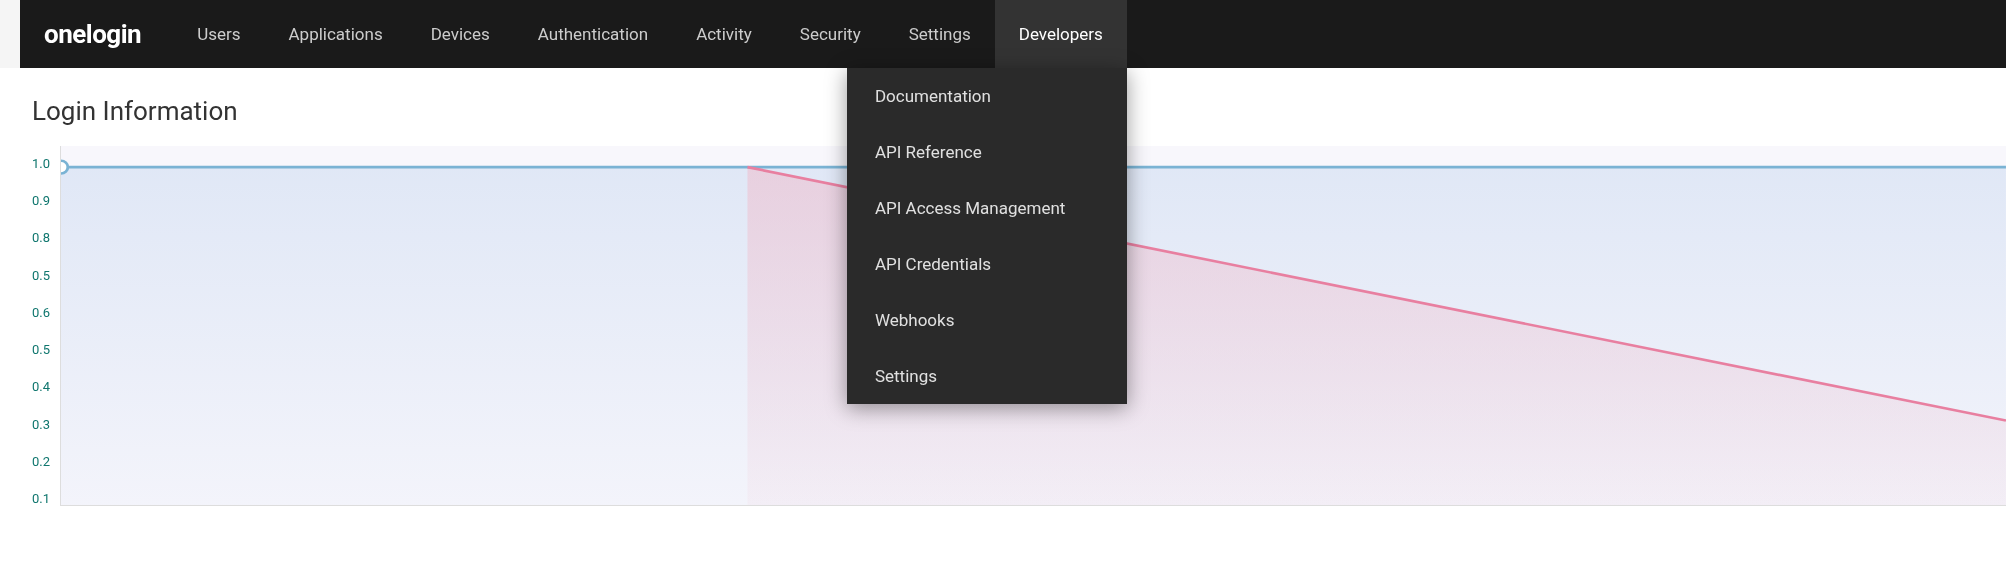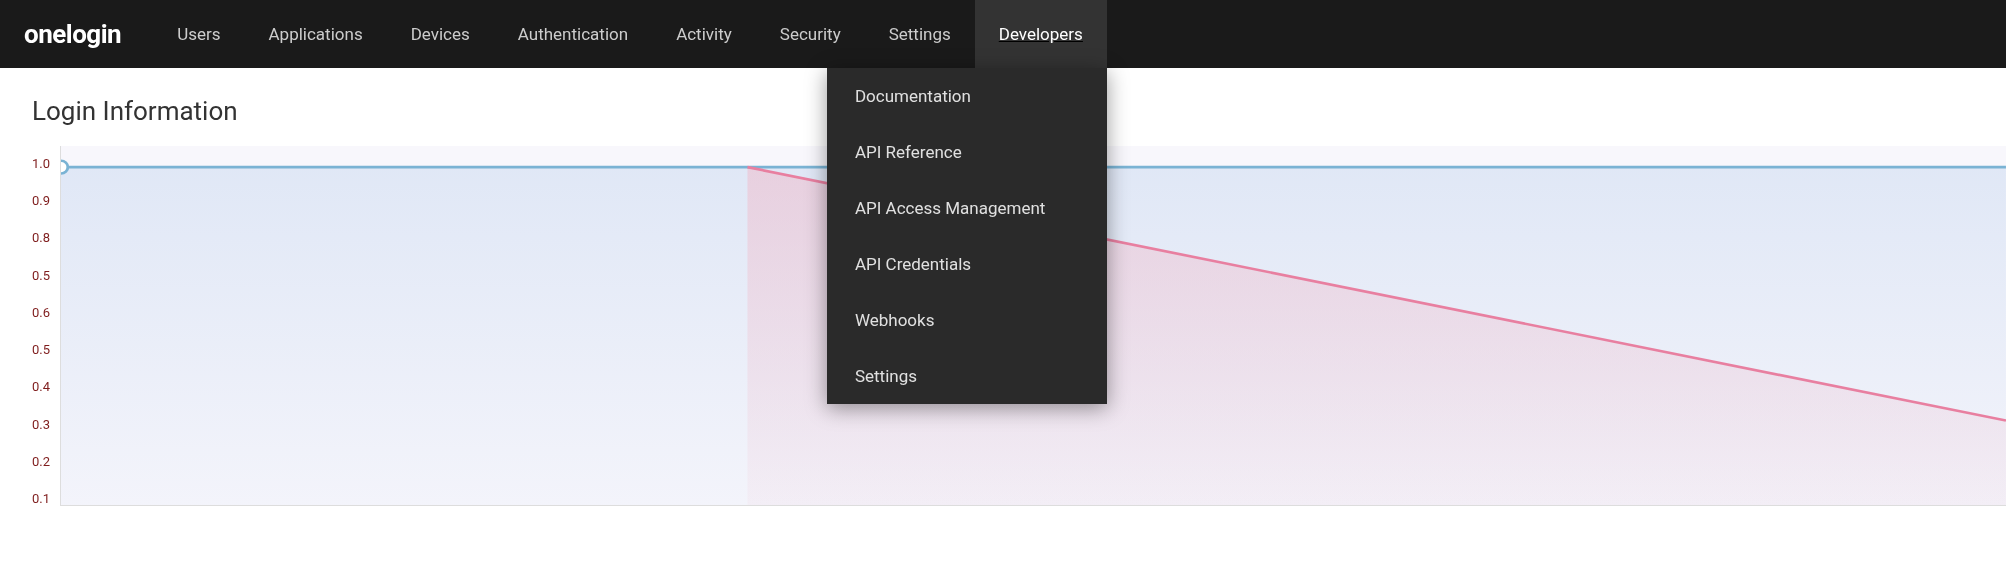--- a/index.html
+++ b/index.html
@@ -7,20 +7,21 @@
 
     
     nav {
       background: #1a1a1a;
       display: flex;
       align-items: center;
       height: 68px;
       padding: 0 24px;
       position: relative;
       z-index: 100;
+      margin-left: 20px;
     }
     .nav-logo {
       color: #fff;
       font-size: 26px;
       font-weight: 700;
       letter-spacing: -0.5px;
       margin-right: 32px;
       white-space: nowrap;
     }
     .nav-items {
@@ -43,21 +44,20 @@
     }
     .nav-item.active {
       background: #333;
       color: #fff;
     }
 
     
     .dropdown-wrapper {
       position: relative;
       height: 100%;
-      text-decoration: underline;
     }
     .dropdown-menu {
       position: absolute;
       top: 68px;
       right: 0;
       background: #2a2a2a;
       min-width: 280px;
       box-shadow: 0 4px 20px rgba(0,0,0,0.4);
       z-index: 200;
     }
@@ -96,21 +96,21 @@
     }
     .chart-inner {
       display: flex;
       height: 100%;
     }
     .y-axis {
       display: flex;
       flex-direction: column;
       justify-content: space-between;
       padding: 10px 10px 20px 32px;
-      color: #7f1d1d;
+      color: #0f766e;
       font-size: 13px;
       min-width: 60px;
       text-align: right;
     }
     .chart-plot {
       flex: 1;
       position: relative;
       border-left: 1px solid #ddd;
       border-bottom: 1px solid #ddd;
       margin-bottom: 20px;

